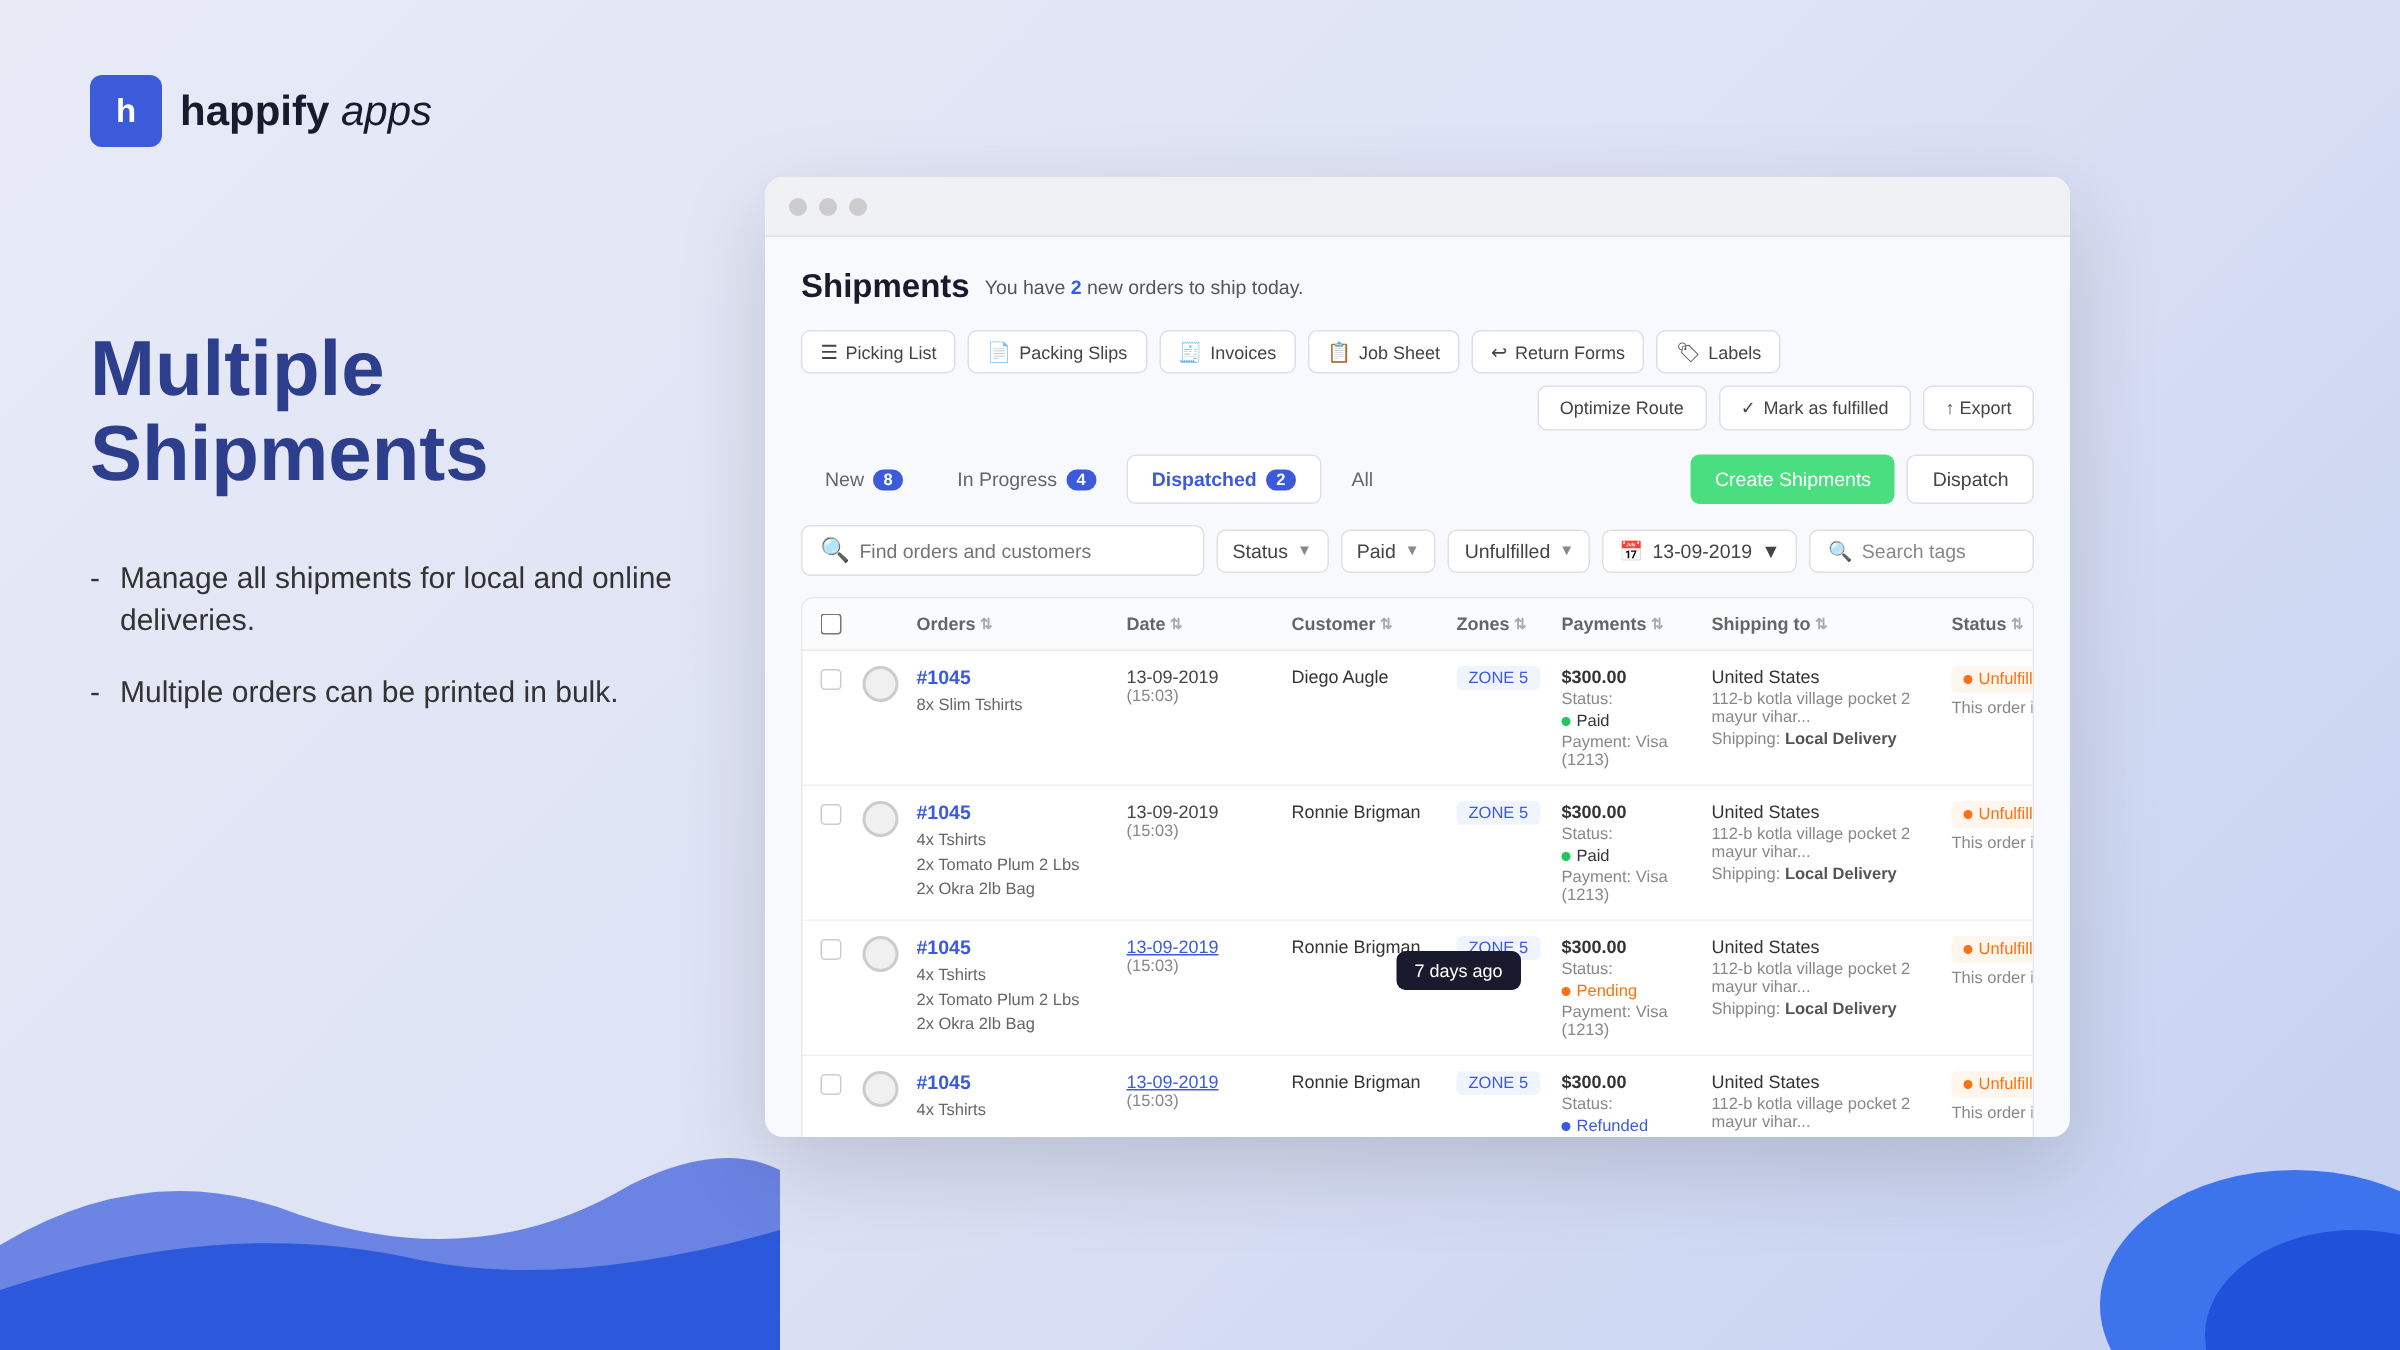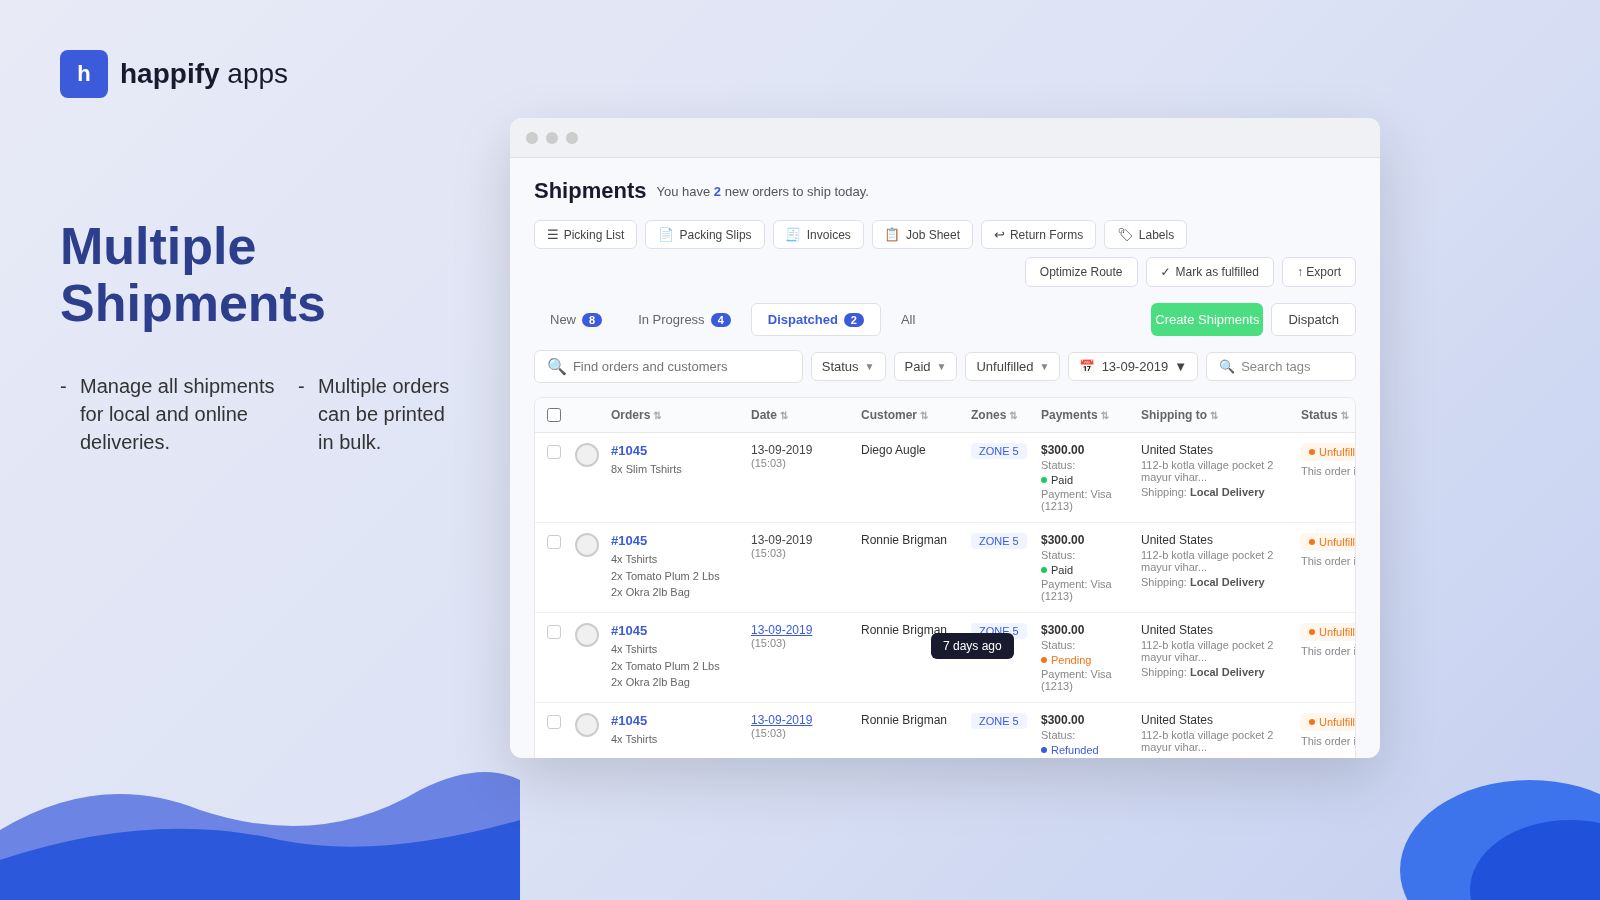--- a/index.html
+++ b/index.html
@@ -34,34 +34,34 @@
       display: flex; align-items: center; justify-content: center;
       color: white;
       font-weight: bold;
       font-size: 22px;
     }
     .logo-text {
       font-size: 28px;
       color: #1a1a2e;
     }
     .logo-text strong { font-weight: 700; }
-    .logo-text span { font-weight: 400; }
+    .logo-text span { font-weight: 400; font-style: italic; }
 
     .headline {
       font-size: 52px;
       font-weight: 700;
       color: #2c3e8c;
       line-height: 1.1;
       margin-bottom: 40px;
     }
 
     .bullets {
       list-style: none;
       display: flex;
-      flex-direction: row;
+      flex-direction: column;
       gap: 20px;
     }
     .bullets li {
       font-size: 20px;
       color: #333;
       padding-left: 20px;
       position: relative;
       line-height: 1.4;
     }
     .bullets li::before {
@@ -234,21 +234,21 @@
       font-size: 11px;
       font-weight: 600;
     }
 
     .tabs-right {
       margin-left: auto;
       display: flex;
       gap: 8px;
     }
     .btn-create {
-      padding: 8px 4px;
+      padding: 8px 16px;
       background: #4ade80;
       border: none;
       border-radius: 6px;
       font-size: 13px;
       color: white;
       cursor: pointer;
       font-weight: 500;
     }
     .btn-dispatch {
       padding: 8px 16px;

